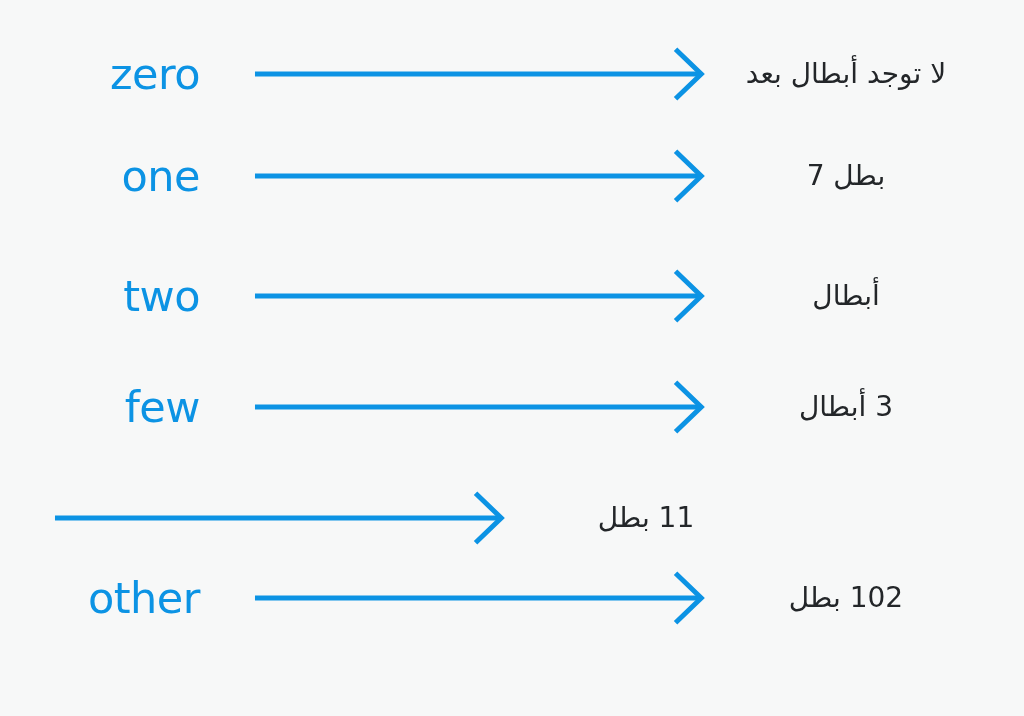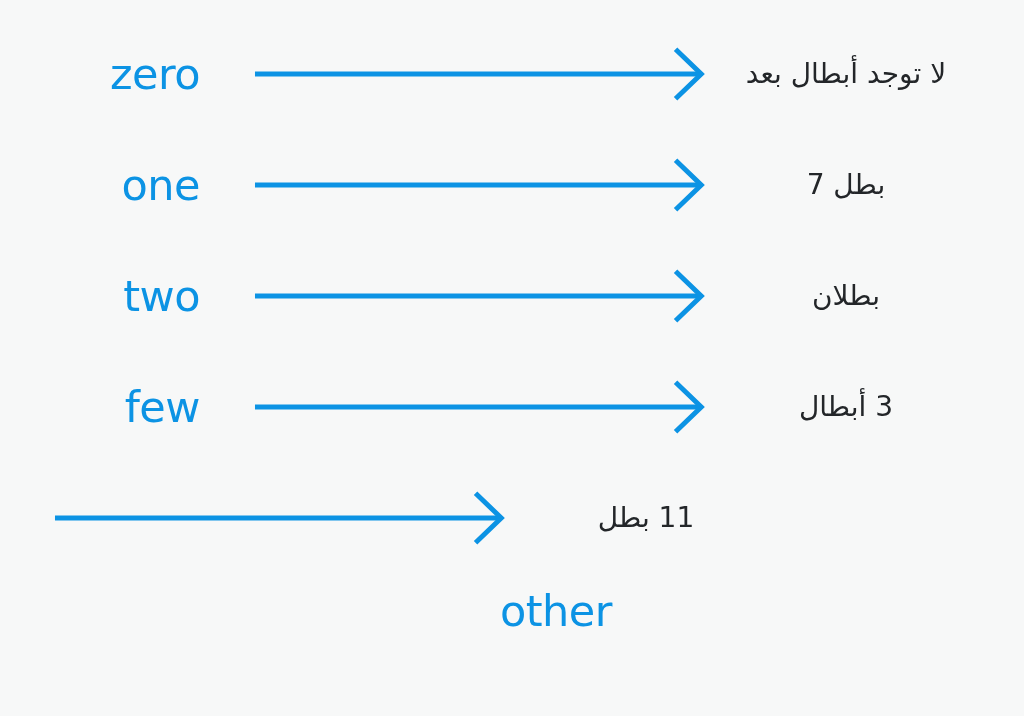--- a/index.html
+++ b/index.html
@@ -82,40 +82,40 @@
     <div class="category-label">zero</div>
     <div class="arrow-cell">
       <svg class="arrow-svg" width="480" height="60" viewBox="0 0 480 60">
         <path d="M2 30 H452" stroke="#0c93e4" stroke-width="5" fill="none" stroke-linecap="butt"></path>
         <path d="M427 5 L453 30 L427 55" stroke="#0c93e4" stroke-width="5" fill="none" stroke-linecap="butt" stroke-linejoin="miter"></path>
       </svg>
     </div>
     <div class="translation-label">لا توجد أبطال بعد</div>
   </div>
 
-  <div class="mapping-row" style="top:145px;">
+  <div class="mapping-row" style="top:136px;">
     <div class="category-label">one</div>
     <div class="arrow-cell">
       <svg class="arrow-svg" width="480" height="60" viewBox="0 0 480 60">
         <path d="M2 30 H452" stroke="#0c93e4" stroke-width="5" fill="none" stroke-linecap="butt"></path>
         <path d="M427 5 L453 30 L427 55" stroke="#0c93e4" stroke-width="5" fill="none" stroke-linecap="butt" stroke-linejoin="miter"></path>
       </svg>
     </div>
     <div class="translation-label">بطل 7</div>
   </div>
 
   <div class="mapping-row" style="top:256px;">
     <div class="category-label">two</div>
     <div class="arrow-cell">
       <svg class="arrow-svg" width="480" height="60" viewBox="0 0 480 60">
         <path d="M2 30 H452" stroke="#0c93e4" stroke-width="5" fill="none" stroke-linecap="butt"></path>
         <path d="M427 5 L453 30 L427 55" stroke="#0c93e4" stroke-width="5" fill="none" stroke-linecap="butt" stroke-linejoin="miter"></path>
       </svg>
     </div>
-    <div class="translation-label">بطلان</div>
+    <div class="translation-label">أبطال</div>
   </div>
 
   <div class="mapping-row" style="top:367px;">
     <div class="category-label">few</div>
     <div class="arrow-cell">
       <svg class="arrow-svg" width="480" height="60" viewBox="0 0 480 60">
         <path d="M2 30 H452" stroke="#0c93e4" stroke-width="5" fill="none" stroke-linecap="butt"></path>
         <path d="M427 5 L453 30 L427 55" stroke="#0c93e4" stroke-width="5" fill="none" stroke-linecap="butt" stroke-linejoin="miter"></path>
       </svg>
     </div>
@@ -125,23 +125,24 @@
   <div class="mapping-row" style="top:478px;">
     <div class="arrow-cell">
       <svg class="arrow-svg" width="480" height="60" viewBox="0 0 480 60">
         <path d="M2 30 H452" stroke="#0c93e4" stroke-width="5" fill="none" stroke-linecap="butt"></path>
         <path d="M427 5 L453 30 L427 55" stroke="#0c93e4" stroke-width="5" fill="none" stroke-linecap="butt" stroke-linejoin="miter"></path>
       </svg>
     </div>
     <div class="translation-label">11 بطل</div>
   </div>
 
-  <div class="mapping-row" style="top:590px;flex-direction:column;">
+  <div class="mapping-row" style="top:558px;">
     <div class="category-label">other</div>
     <div class="arrow-cell">
       <svg class="arrow-svg" width="480" height="60" viewBox="0 0 480 60">
         <path d="M2 30 H452" stroke="#0c93e4" stroke-width="5" fill="none" stroke-linecap="butt"></path>
         <path d="M427 5 L453 30 L427 55" stroke="#0c93e4" stroke-width="5" fill="none" stroke-linecap="butt" stroke-linejoin="miter"></path>
       </svg>
     </div>
+    <div class="translation-label">102 بطل</div>
   </div>
 
 </div>
 
 </body></html>

